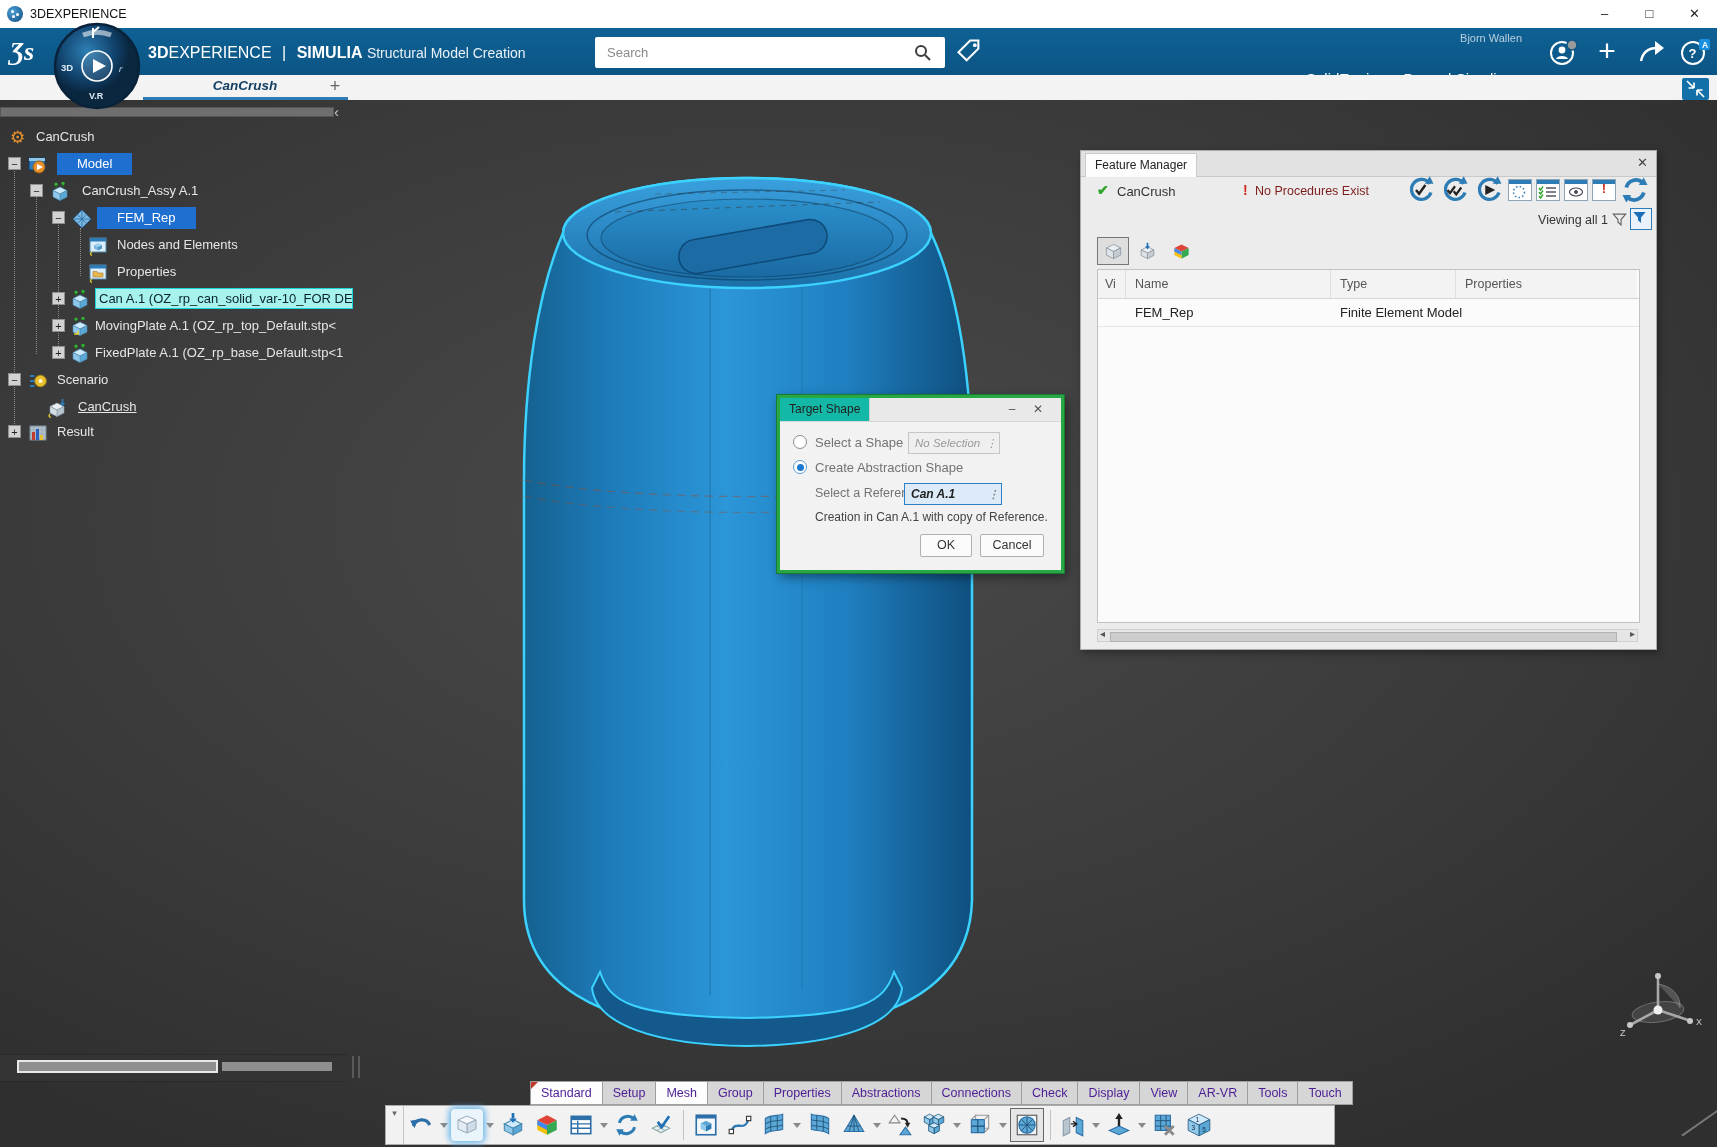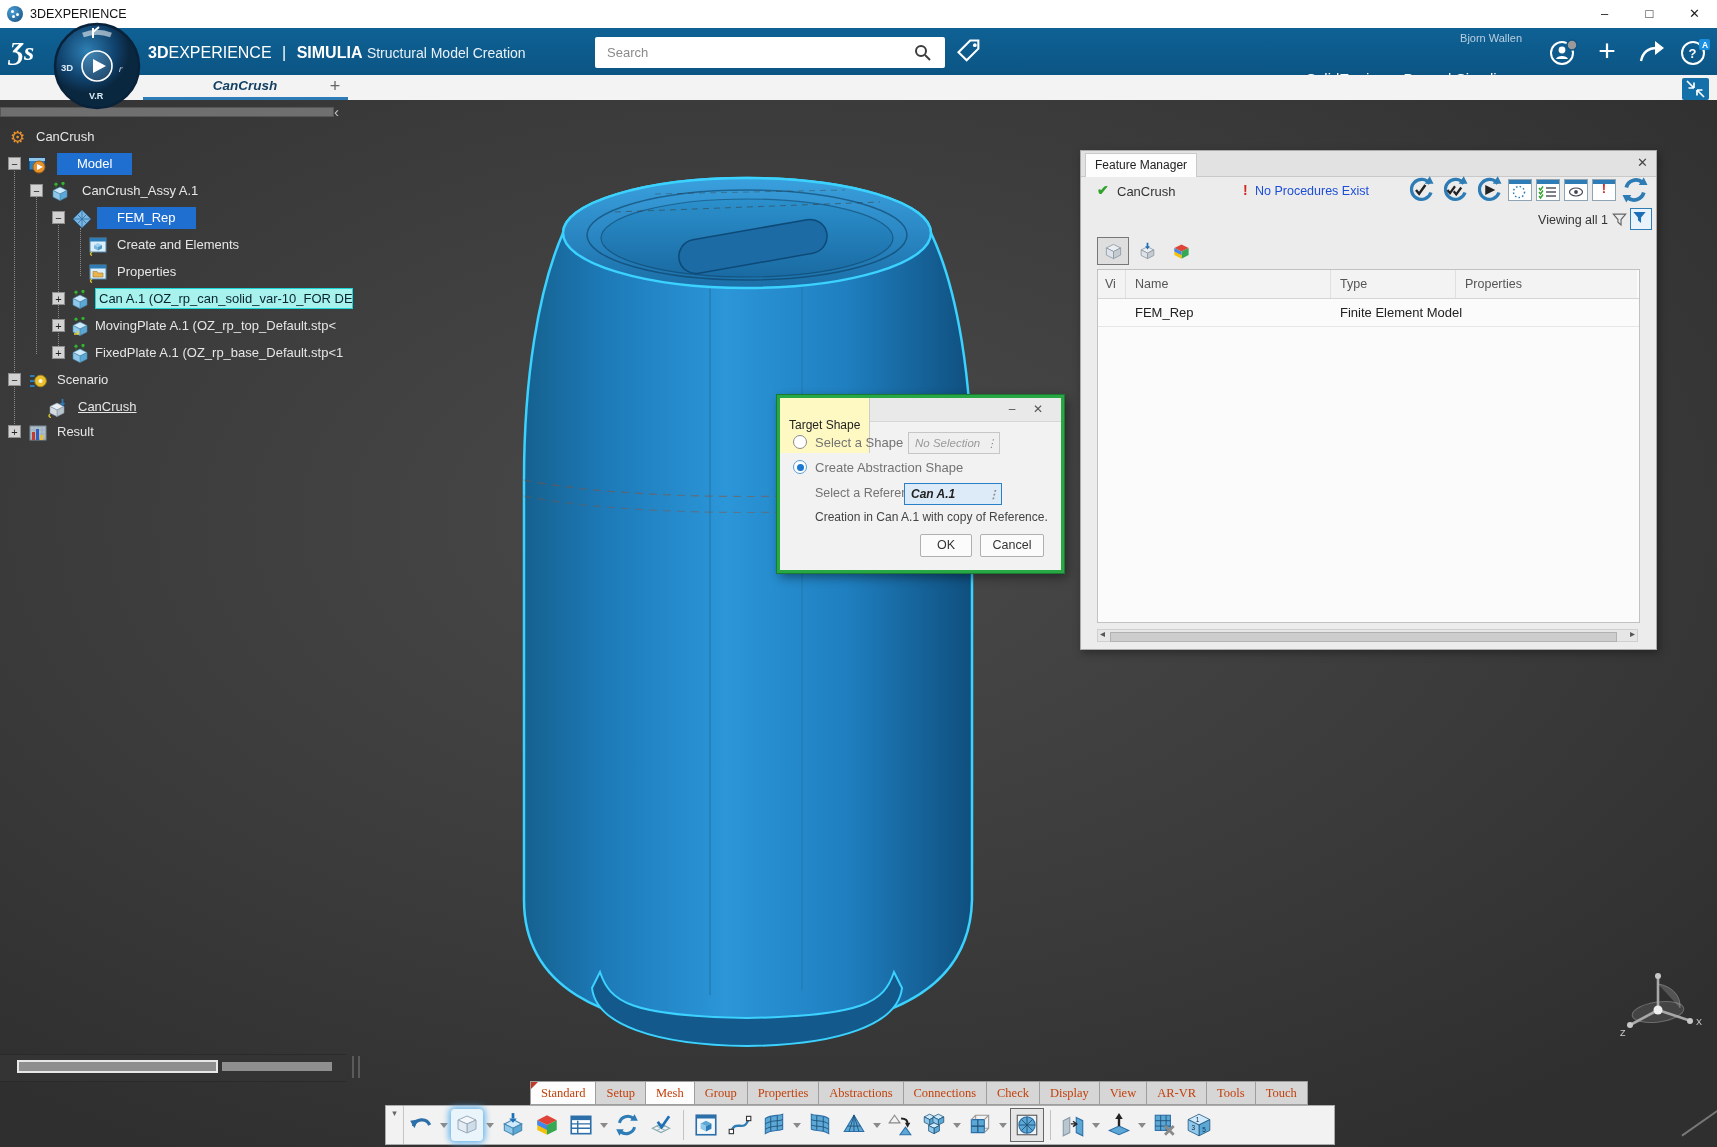--- a/index.html
+++ b/index.html
@@ -47,21 +47,21 @@
   .tlabel{position:absolute;top:0;}
   .hl-blue{background:#1f6fd0;color:#fff;padding:0 20px;}
   .hl-aqua{background:#a8f2ee;color:#06232b;border:1px solid #1ad6d6;padding:0 3px;line-height:19px;
            display:inline-block;max-width:250px;overflow:hidden;}
   .ulink{text-decoration:underline;}
   .dotline{position:absolute;border-left:1px dotted #8a8a8a;width:0;}
   
   .dlg{left:777px;top:395px;width:281px;height:172px;background:#f2f2f2;border:3px solid #27a844;
        box-shadow:0 0 0 1px #1b7a31,3px 4px 10px rgba(0,0,0,.45);box-sizing:content-box;z-index:40;}
   .dlg-tbar{left:0;top:0;width:281px;height:23px;background:#e9e9e9;border-bottom:1px solid #d7d7d7;}
-  .dlg-tab{left:0;top:0;height:23px;background:#fef9c3;border-right:1px solid #ccc;padding:16px 9px;
+  .dlg-tab{left:0;top:0;height:23px;background:#14b8a6;border-right:1px solid #ccc;padding:0 9px;
            font-size:12px;color:#222;line-height:23px;}
   .dlg-ctl{top:2px;width:20px;height:19px;text-align:center;line-height:19px;color:#555;font-size:12px;}
   .radio{position:absolute;width:14px;height:14px;border-radius:50%;background:#fff;border:1px solid #8a8a8a;box-sizing:border-box;}
   .radio.sel{border:1px solid #5e9cd0;}
   .radio.sel i{position:absolute;left:2.5px;top:2.5px;width:7px;height:7px;border-radius:50%;background:#1b79d2;}
   .dlg-lbl{position:absolute;font-size:13px;color:#737373;}
   .dlg-field{position:absolute;height:22px;background:#efefef;border:1px solid #c6c6c6;box-sizing:border-box;
              font-size:11.5px;font-style:italic;color:#999;line-height:20px;padding:0 14px 0 6px;}
   .dlg-field.blue{background:#dcebf7;border:1.5px solid #2a7fc9;color:#222;font-weight:bold;font-size:12px;}
   .vdots{position:absolute;right:2px;top:0;color:#888;font-size:11px;line-height:20px;}
@@ -84,21 +84,21 @@
   .fm-table{left:16px;top:118px;width:541px;height:352px;background:#fbfbfb;border:1px solid #c2c2c2;}
   .fm-th{position:absolute;top:0;height:28px;line-height:28px;font-size:12.5px;color:#555;
          border-right:1px solid #e0e0e0;box-sizing:border-box;padding-left:9px;background:#f3f3f3;}
   .fm-hdr-line{position:absolute;left:0;top:28px;width:100%;border-top:1px solid #d5d5d5;}
   .fm-td{position:absolute;top:29px;height:27px;line-height:27px;font-size:13px;color:#222;padding-left:9px;}
   .fm-row-line{position:absolute;left:0;top:56px;width:100%;border-top:1px solid #e6e6e6;}
   .fm-scroll{left:16px;top:478px;width:541px;height:13px;background:#e6e6e6;border:1px solid #cfcfcf;box-sizing:border-box;}
   
   .btabs{left:531px;top:1081px;height:22px;display:flex;z-index:20;}
   .btab{height:22px;line-height:22px;padding:0 10px;background:#d6d6d6;border:1px solid #9e9e9e;
-        margin-left:-1px;font-size:12.5px;color:#c2410c;position:relative;font-family:Liberation Serif, serif;}
+        margin-left:-1px;font-size:12.5px;color:#4c1d95;position:relative;}
   .btab.active{background:#fdfdfd;}
   .btab .corner{position:absolute;left:0;top:0;width:0;height:0;
         border-top:7px solid #c0392b;border-right:7px solid transparent;}
   
   .btoolbar{left:385px;top:1105px;width:950px;height:40px;background:#f2f2f2;border:1px solid #ababab;
             display:flex;align-items:center;z-index:20;box-sizing:border-box;}
   .tb-exp{width:18px;height:100%;border-right:1px solid #c6c6c6;color:#666;font-size:9px;
           display:flex;align-items:flex-start;justify-content:center;padding-top:2px;box-sizing:border-box;}
   .tb{width:32px;height:32px;margin:0 1px;display:flex;align-items:center;justify-content:center;}
   .tb.glow{box-shadow:0 0 6px 2px rgba(90,175,235,.95);border-radius:4px;background:#eaf4fb;}
@@ -306,21 +306,21 @@
     <span class="ticon" style="left:88px">
       <svg width="20" height="20" viewBox="0 0 20 20">
           <rect x="2" y="2" width="16" height="14" fill="#ddeefb" stroke="#5588aa"></rect>
           <rect x="2" y="2" width="16" height="3.5" fill="#2d7cb5"></rect>
           <polygon points="10,7 14,9 10,11 6,9" fill="#9fd0ef"></polygon>
           <polygon points="14,9 14,12.5 10,14.5 10,11" fill="#4a97c8"></polygon>
           <polygon points="6,9 10,11 10,14.5 6,12.5" fill="#77b6dd"></polygon>
           <path d="M4,16 q-3,2 0,3.5" stroke="#d9c431" fill="none" stroke-width="1.4"></path>
         </svg>
     </span>
-    <span class="tlabel" style="left:117px">Create and Elements</span>
+    <span class="tlabel" style="left:117px">Nodes and Elements</span>
   </div>
   <div class="abs trow" style="left:0;top:161px;width:350px">
     <span class="ticon" style="left:88px">
       <svg width="20" height="20" viewBox="0 0 20 20">
           <rect x="2" y="2" width="16" height="14" fill="#ddeefb" stroke="#5588aa"></rect>
           <rect x="2" y="2" width="16" height="3.5" fill="#2d7cb5"></rect>
           <path d="M5,8.5 h4 l1,1.5 h5 v4 h-10 z" fill="#e8b64c" stroke="#a5762a" stroke-width=".6"></path>
           <path d="M4,16 q-3,2 0,3.5" stroke="#d9c431" fill="none" stroke-width="1.4"></path>
         </svg>
     </span>
@@ -440,21 +440,21 @@
 </div>
 
 <div class="abs fm">
   <div class="abs fm-tbar">
     <div class="abs fm-tab">Feature Manager</div>
     <div class="abs fm-close">✕</div>
   </div>
   <span class="abs" style="left:16px;top:31px;color:#2fa32c;font-size:14px;font-weight:bold">✔</span>
   <span class="abs" style="left:36px;top:33px;font-size:13px;color:#333">CanCrush</span>
   <span class="abs" style="left:162px;top:31px;color:#d02b1e;font-size:14px;font-weight:bold">!</span>
-  <span class="abs" style="left:174px;top:33px;font-size:12.5px;color:#1d4ed8">No Procedures Exist</span>
+  <span class="abs" style="left:174px;top:33px;font-size:12.5px;color:#7f1d1d">No Procedures Exist</span>
 
   <div class="abs" style="right:6px;top:24px;display:flex;gap:4px">
     <div class="fm-icon">
         <svg width="30" height="30" viewBox="0 0 24 24">
           <path d="M19,7 A8,8 0 1,0 20,14" stroke="#2d7cb5" stroke-width="2.6" fill="none"></path>
           <polygon points="15,7 22,7 19,1" fill="#2d7cb5"></polygon>
           <path d="M8,12 l2.5,3 5,-7" stroke="#222" stroke-width="2" fill="none"></path>
         </svg>
       </div>
     <div class="fm-icon">

